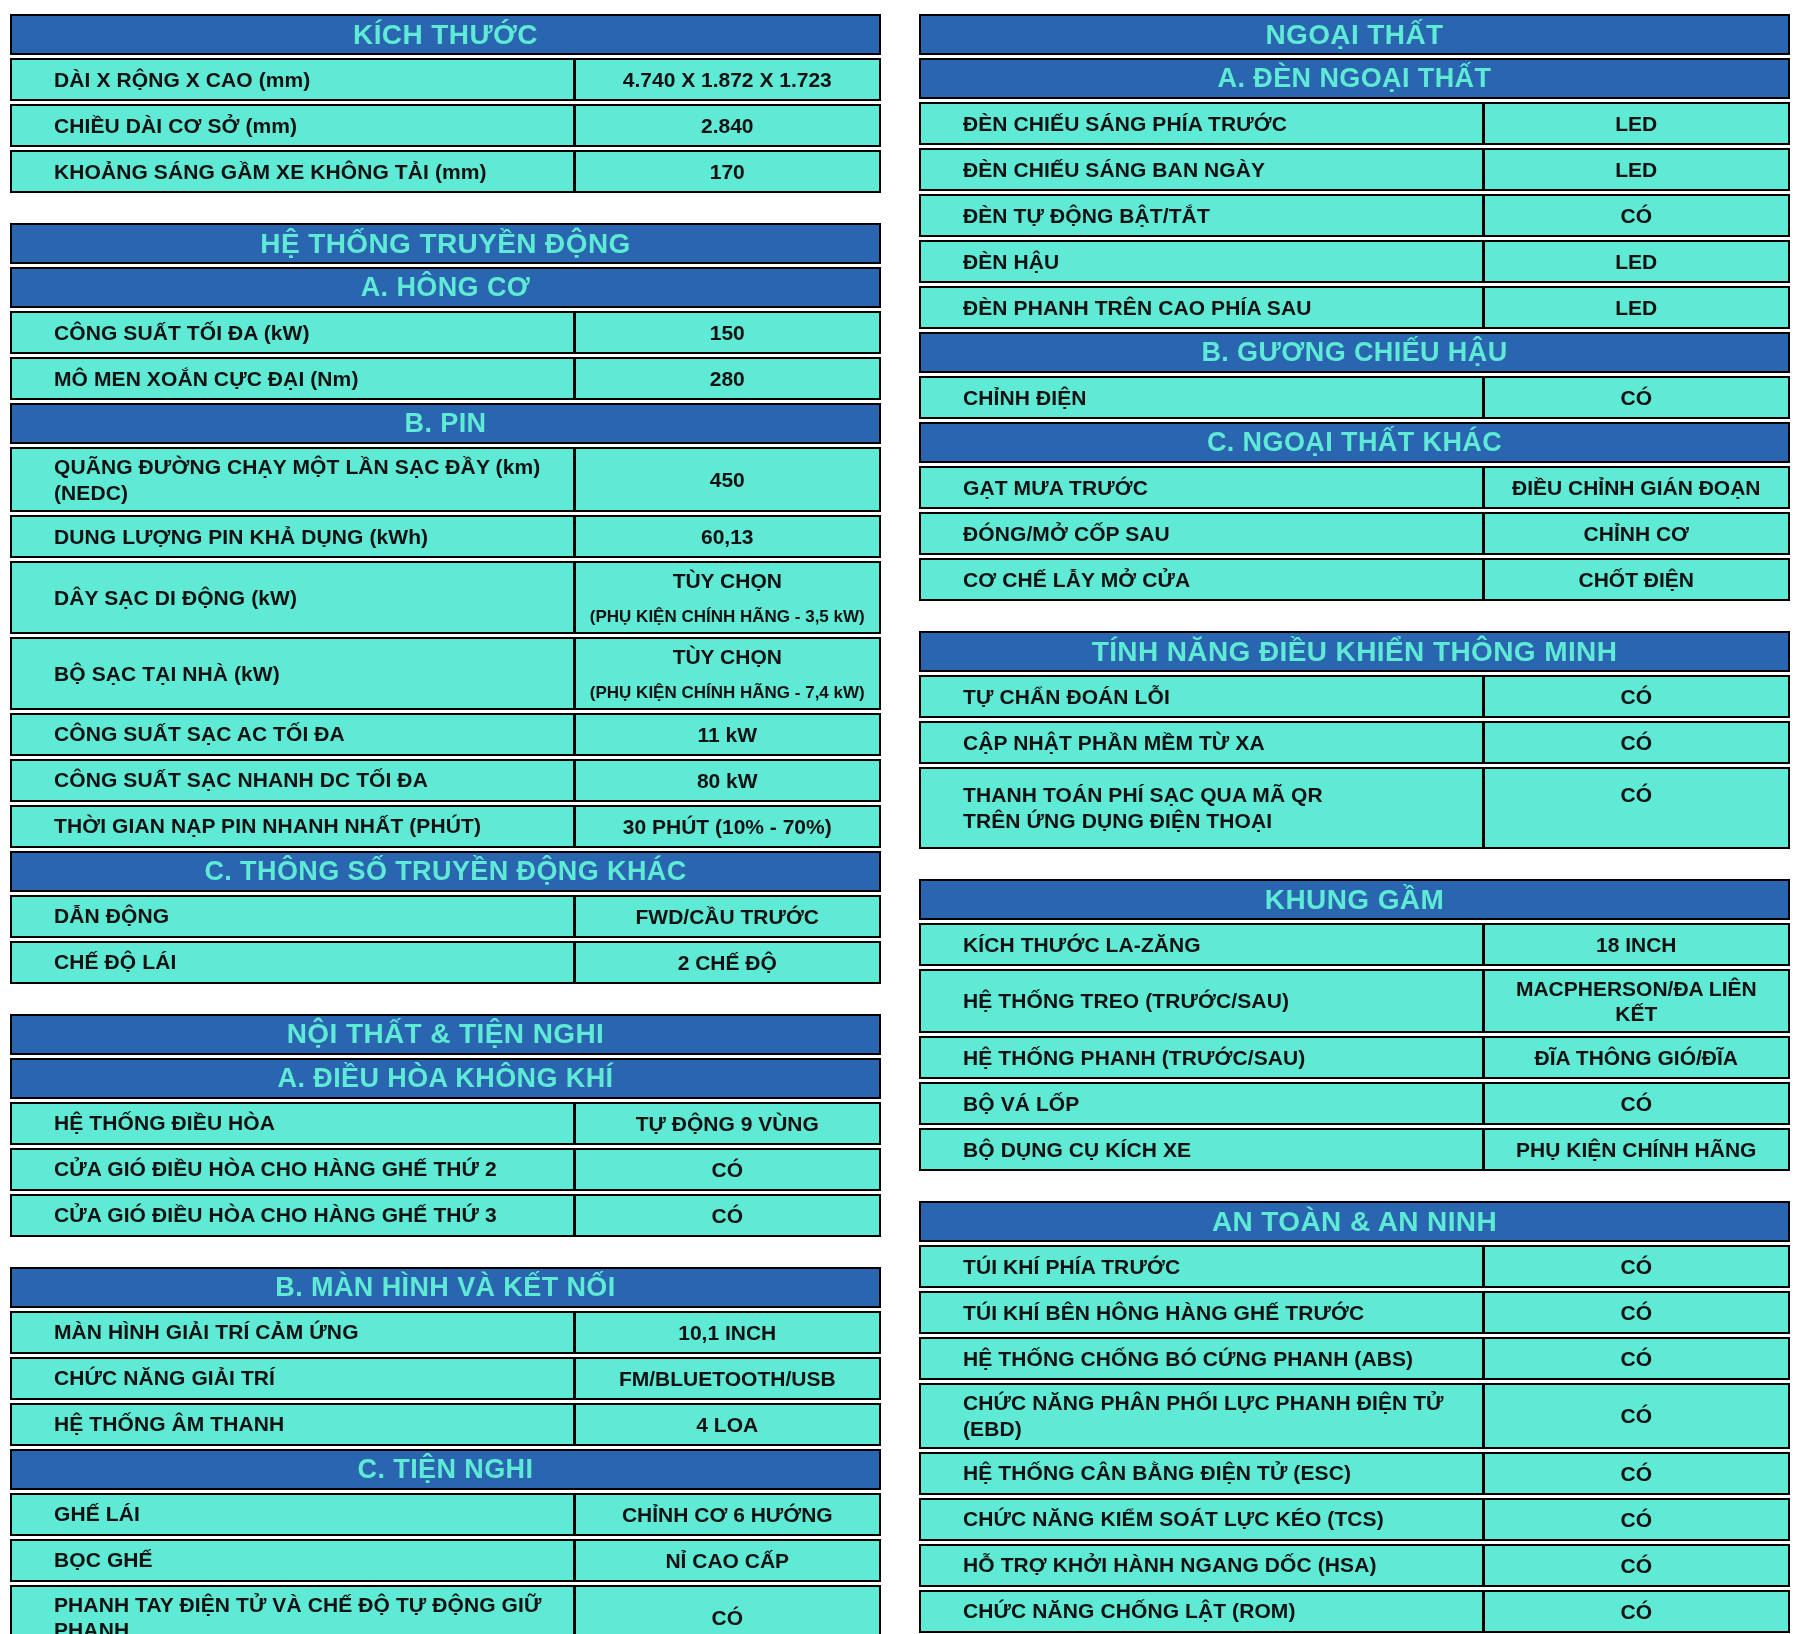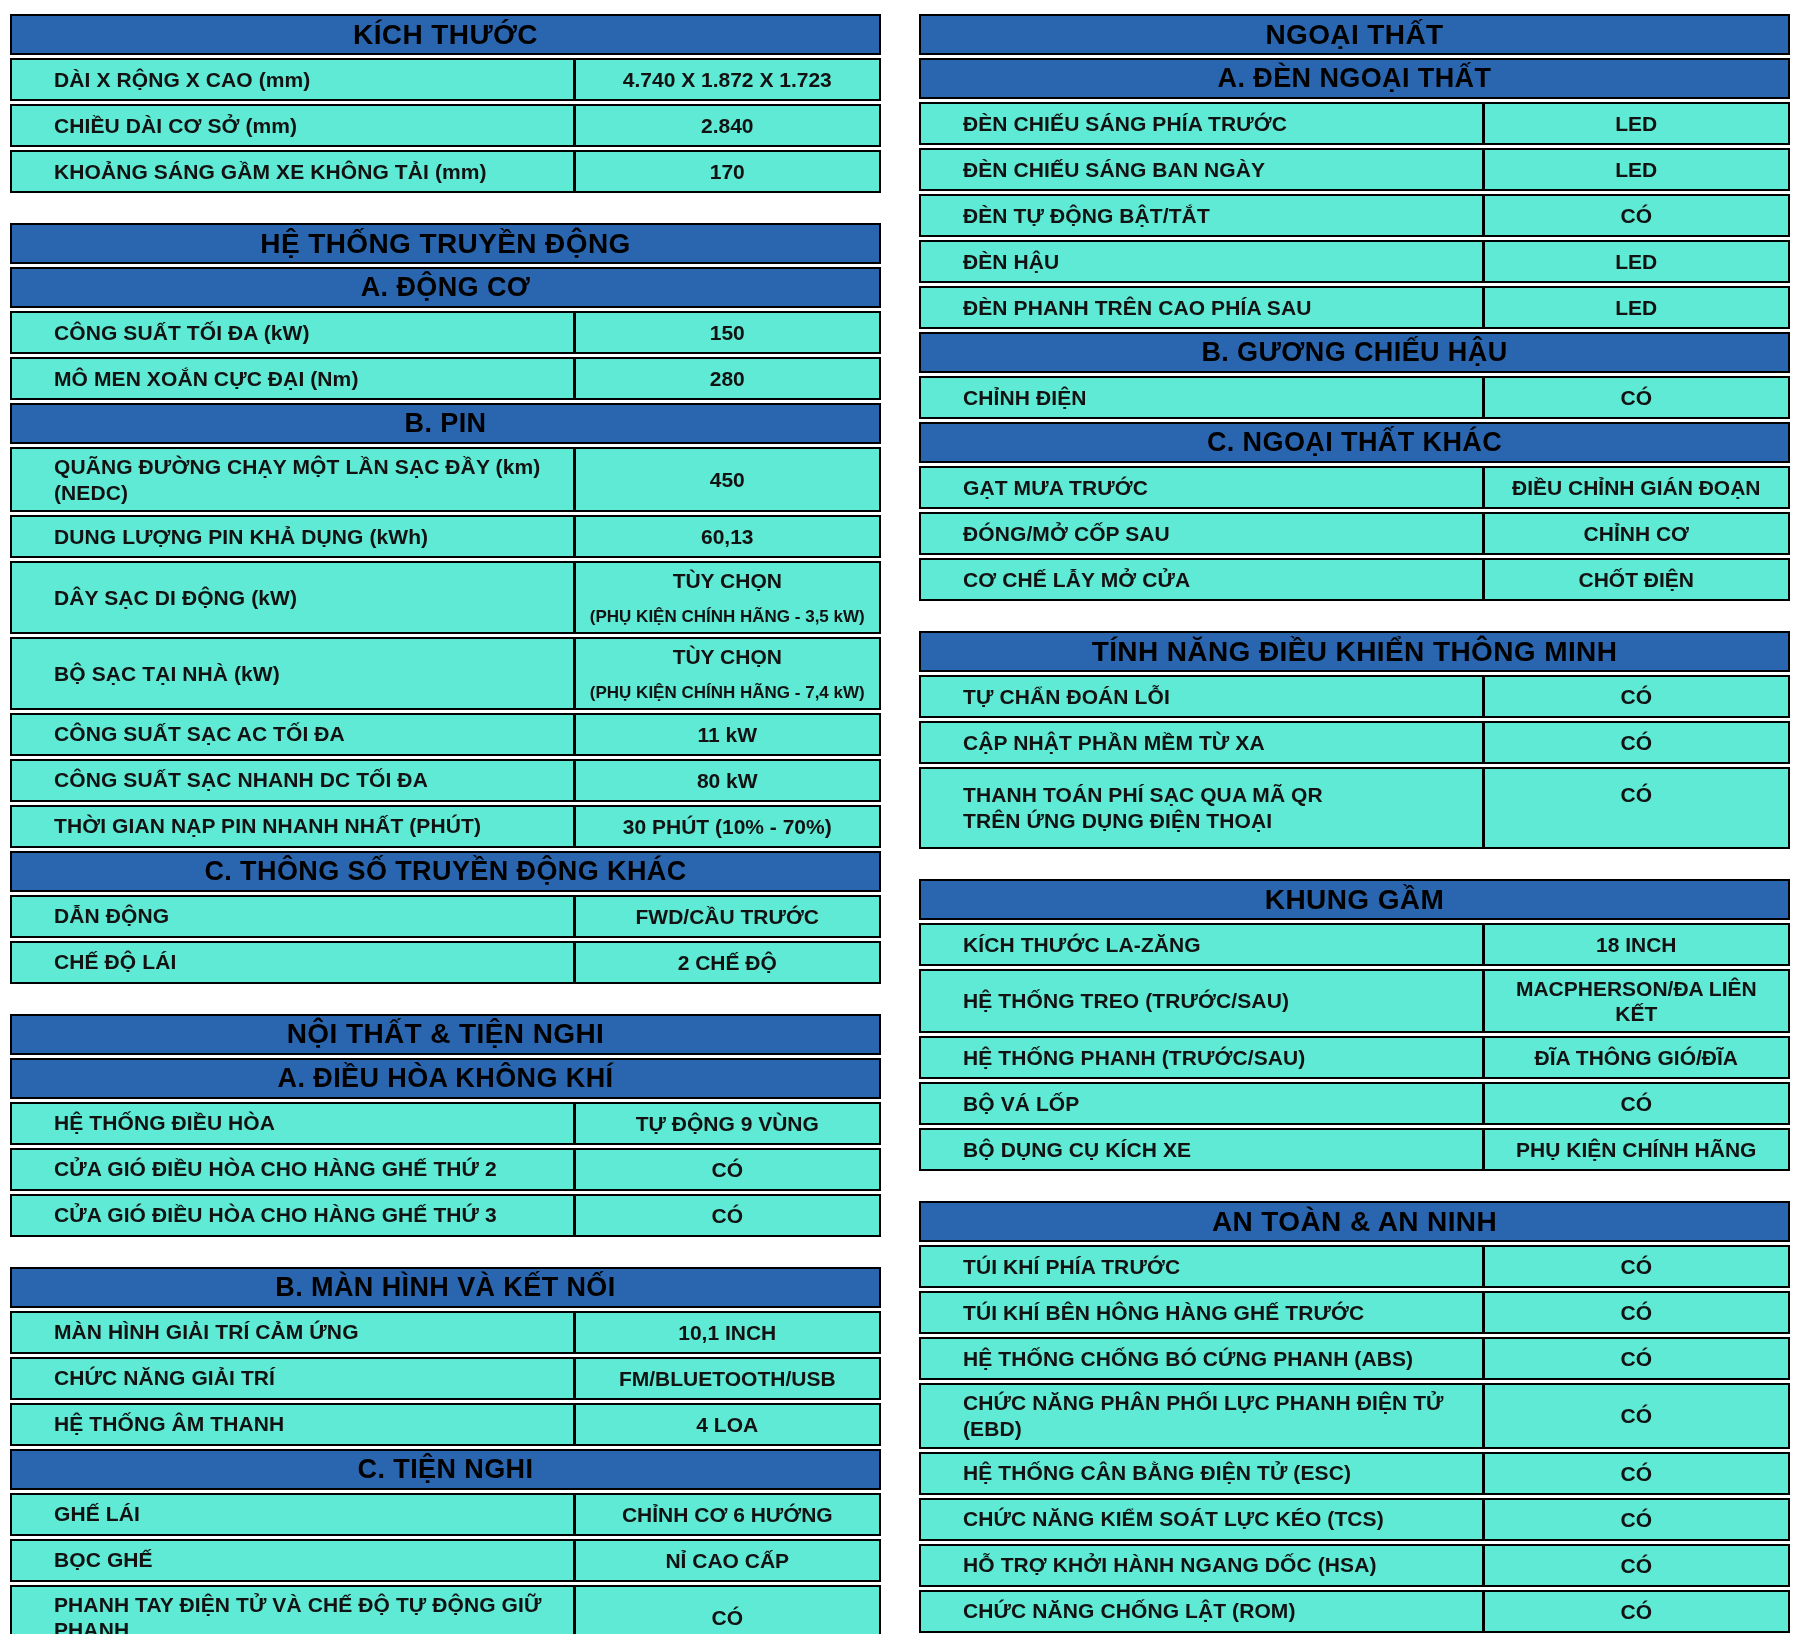--- a/index.html
+++ b/index.html
@@ -10,21 +10,21 @@
     font-family:"Liberation Sans","DejaVu Sans",sans-serif;
     font-weight:700; color:var(--ink);
   }
   .page { display:flex; gap:38px; padding:14px 10px; width:100%; height:100%; }
   .col { flex:1 1 0; display:flex; flex-direction:column; min-width:0; }
 
   .spec-table { display:flex; flex-direction:column; gap:3px; margin-bottom:30px; background:#ffffff; }
   .spec-table:last-child { margin-bottom:0; }
 
   .band {
-    border:2px solid var(--line); background:var(--accent); color:#000000;
+    border:2px solid var(--line); background:var(--accent); color:#5eead4;
     min-height:41px; display:flex; align-items:center; justify-content:center;
     text-align:center; font-size:28px; letter-spacing:.4px; line-height:1.05;
     padding:2px 8px;
   }
   .band.sub { font-size:27px; }
 
   .row { display:flex; align-items:stretch; border:2px solid var(--line); background:#5eead4; min-height:43px; }
   .lbl {
     width:65%; border-right:3px solid var(--line);
     display:flex; flex-direction:column; justify-content:center;
@@ -66,21 +66,21 @@
           <div class="lbl">
             <div class="line">KHOẢNG SÁNG GẦM XE KHÔNG TẢI (mm)</div>
           </div>
           <div class="val">
             <div class="line">170</div>
           </div>
         </div>
       </div>
       <div class="spec-table">
         <div class="band">HỆ THỐNG TRUYỀN ĐỘNG</div>
-        <div class="band sub">A. ĐỘNG CƠ</div>
+        <div class="band sub">A. HÔNG CƠ</div>
         <div class="row">
           <div class="lbl">
             <div class="line">CÔNG SUẤT TỐI ĐA (kW)</div>
           </div>
           <div class="val">
             <div class="line">150</div>
           </div>
         </div>
         <div class="row">
           <div class="lbl">

